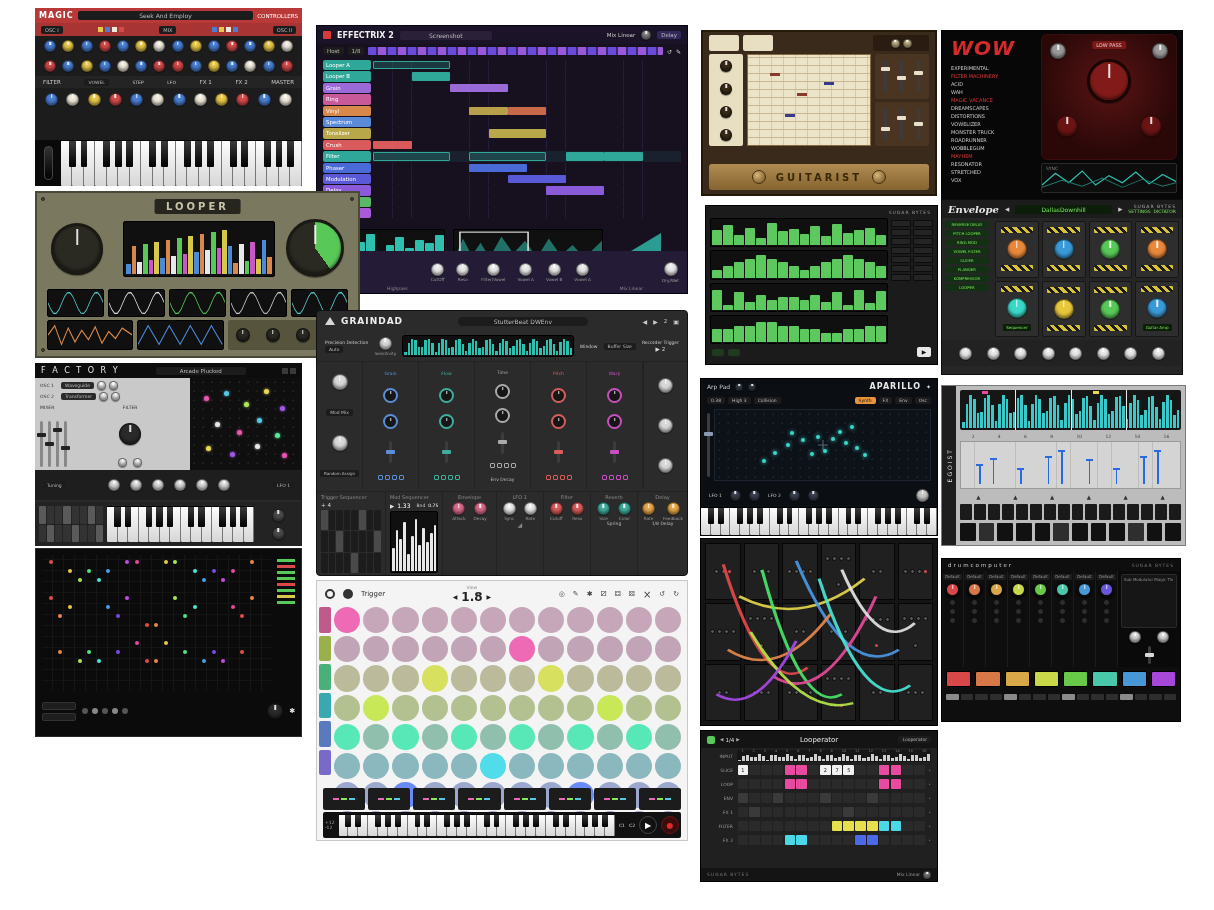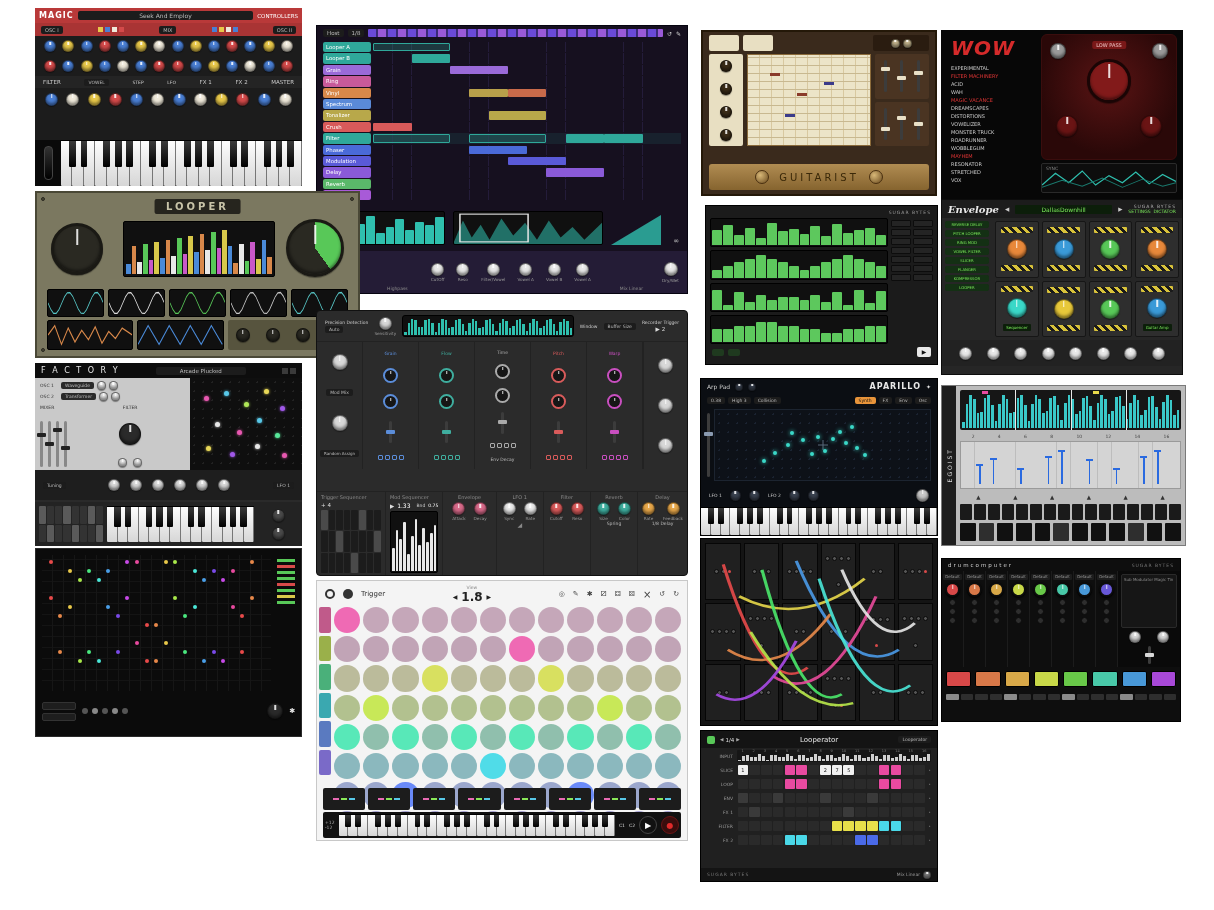--- a/index.html
+++ b/index.html
@@ -172,20 +172,29 @@
         <div class="bkey" style="left: calc(70%); width: 2.85714%;"></div>
         <div class="bkey" style="left: calc(74.7619%); width: 2.85714%;"></div>
         <div class="bkey" style="left: calc(84.2857%); width: 2.85714%;"></div>
         <div class="bkey" style="left: calc(89.0476%); width: 2.85714%;"></div>
         <div class="bkey" style="left: calc(93.8095%); width: 2.85714%;"></div>
       </div>
   </div>
 </div>
 
 <div class="panel" id="p-effectrix" style="left:316px;top:25px;width:372px;height:269px;background:#16101f;border:1px solid #060410">
+  <div class="row" style="height:18px;background:#1b1328;padding:0 6px;gap:6px">
+    <span style="width:8px;height:8px;background:#d83a3a;border-radius:1px"></span>
+    <span style="font-weight:bold;color:#eee;font-size:8px">EFFECTRIX 2</span>
+    <span class="pill t6" style="width:92px;text-align:center;background:#2a2138">Screenshot</span>
+    <span class="sp"></span>
+    <span class="t5 lbl">Mix Linear</span>
+    <span class="knob" style="width:10px;height:10px;background:#888"></span>
+    <span class="pill t5" style="background:#32285a">Delay</span>
+  </div>
   <div class="row" style="height:14px;padding:0 6px;gap:4px">
     <span class="pill t5">Host</span>
     <span class="pill t5">1/8</span>
     <span class="ptnstrip"></span>
     <span class="t6 lbl">↺</span>
     <span class="t6 lbl">✎</span>
   </div>
   <div style="padding:2px 6px">
       <div class="fxlane">
         <div class="fxlab" style="background: rgb(47, 168, 154);">Looper A</div>
@@ -380,21 +389,21 @@
             <span class="vthumb" style="top:25%;background:#e8e0c8"></span>
           </span>
         <span class="vslider" style="height:80%">
             <span class="vthumb" style="top:45%;background:#e8e0c8"></span>
           </span>
       </div>
     </div>
   </div>
   <div class="row" style="position:absolute;bottom:4px;left:6px;right:6px;height:26px;background:linear-gradient(#b08c52,#86642f);border-radius:3px;justify-content:center;gap:10px">
     <span style="width:14px;height:14px;border-radius:50%;background:radial-gradient(circle at 35% 35%,#d8b878,#6a4a1e);border:1px solid #4a3010"></span>
-    <span style="font-size:10px;font-weight:normal;color:#3a2808;letter-spacing:3px">GUITARIST</span>
+    <span style="font-size:10px;font-weight:bold;color:#3a2808;letter-spacing:3px">GUITARIST</span>
     <span style="width:14px;height:14px;border-radius:50%;background:radial-gradient(circle at 35% 35%,#d8b878,#6a4a1e);border:1px solid #4a3010"></span>
   </div>
 </div>
 
 <div class="panel" id="p-wow" style="left:941px;top:30px;width:242px;height:169px;background:#070707">
   <div style="position:absolute;left:10px;top:6px;font-size:20px;font-weight:bold;color:#d42a2a;letter-spacing:1px;font-style:italic">WOW</div>
   <div style="position:absolute;left:10px;top:34px;font-size:5px;line-height:8px">
       <div class="wline" style="color: rgb(204, 204, 204);">EXPERIMENTAL</div>
       <div class="wline" style="color: rgb(224, 53, 53);">FILTER MACHINERY</div>
       <div class="wline" style="color: rgb(204, 204, 204);">ACID</div>
@@ -811,20 +820,31 @@
         <div class="bkey" style="left: calc(90.7143%); width: 4.28571%;"></div>
       </div>
     <div class="col" style="width:40px;justify-content:space-around;align-items:center">
       <span class="knob" style="width:13px;height:13px;background:#4a4a4a"></span>
       <span class="knob" style="width:13px;height:13px;background:#4a4a4a"></span>
     </div>
   </div>
 </div>
 
 <div class="panel" id="p-graindad" style="left:316px;top:310px;width:372px;height:266px;background:#2b2b2b;border:1px solid #111;border-radius:4px">
+  <div class="row" style="height:20px;padding:0 8px;gap:6px">
+    <span style="width:0;height:0;border-left:5px solid transparent;border-right:5px solid transparent;border-bottom:8px solid #d8d8d8"></span>
+    <span style="font-weight:bold;font-size:9px;color:#eee;letter-spacing:1px">GRAINDAD</span>
+    <span class="sp"></span>
+    <span class="pill t6" style="width:130px;text-align:center;border-radius:8px">StutterBeat DWEnv</span>
+    <span class="sp"></span>
+    <span class="t6 lbl">◀</span>
+    <span class="t6 lbl">▶</span>
+    <span class="t5 lbl">2</span>
+    <span class="t6 lbl">▣</span>
+  </div>
   <div class="row" style="height:30px;padding:0 8px;gap:6px">
     <div class="col" style="gap:1px">
       <span class="t4 lbl">Precision Detection</span>
       <span class="pill t4" style="align-self:flex-start">Auto</span>
     </div>
     <div class="col" style="align-items:center">
       <span class="knob" style="width:13px;height:13px;background:#d8d8d8"></span>
       <span class="klab">Sensitivity</span>
     </div>
     <div class="barrow lanebox" style="flex:1;height:22px;border-radius:3px;padding:1px">

